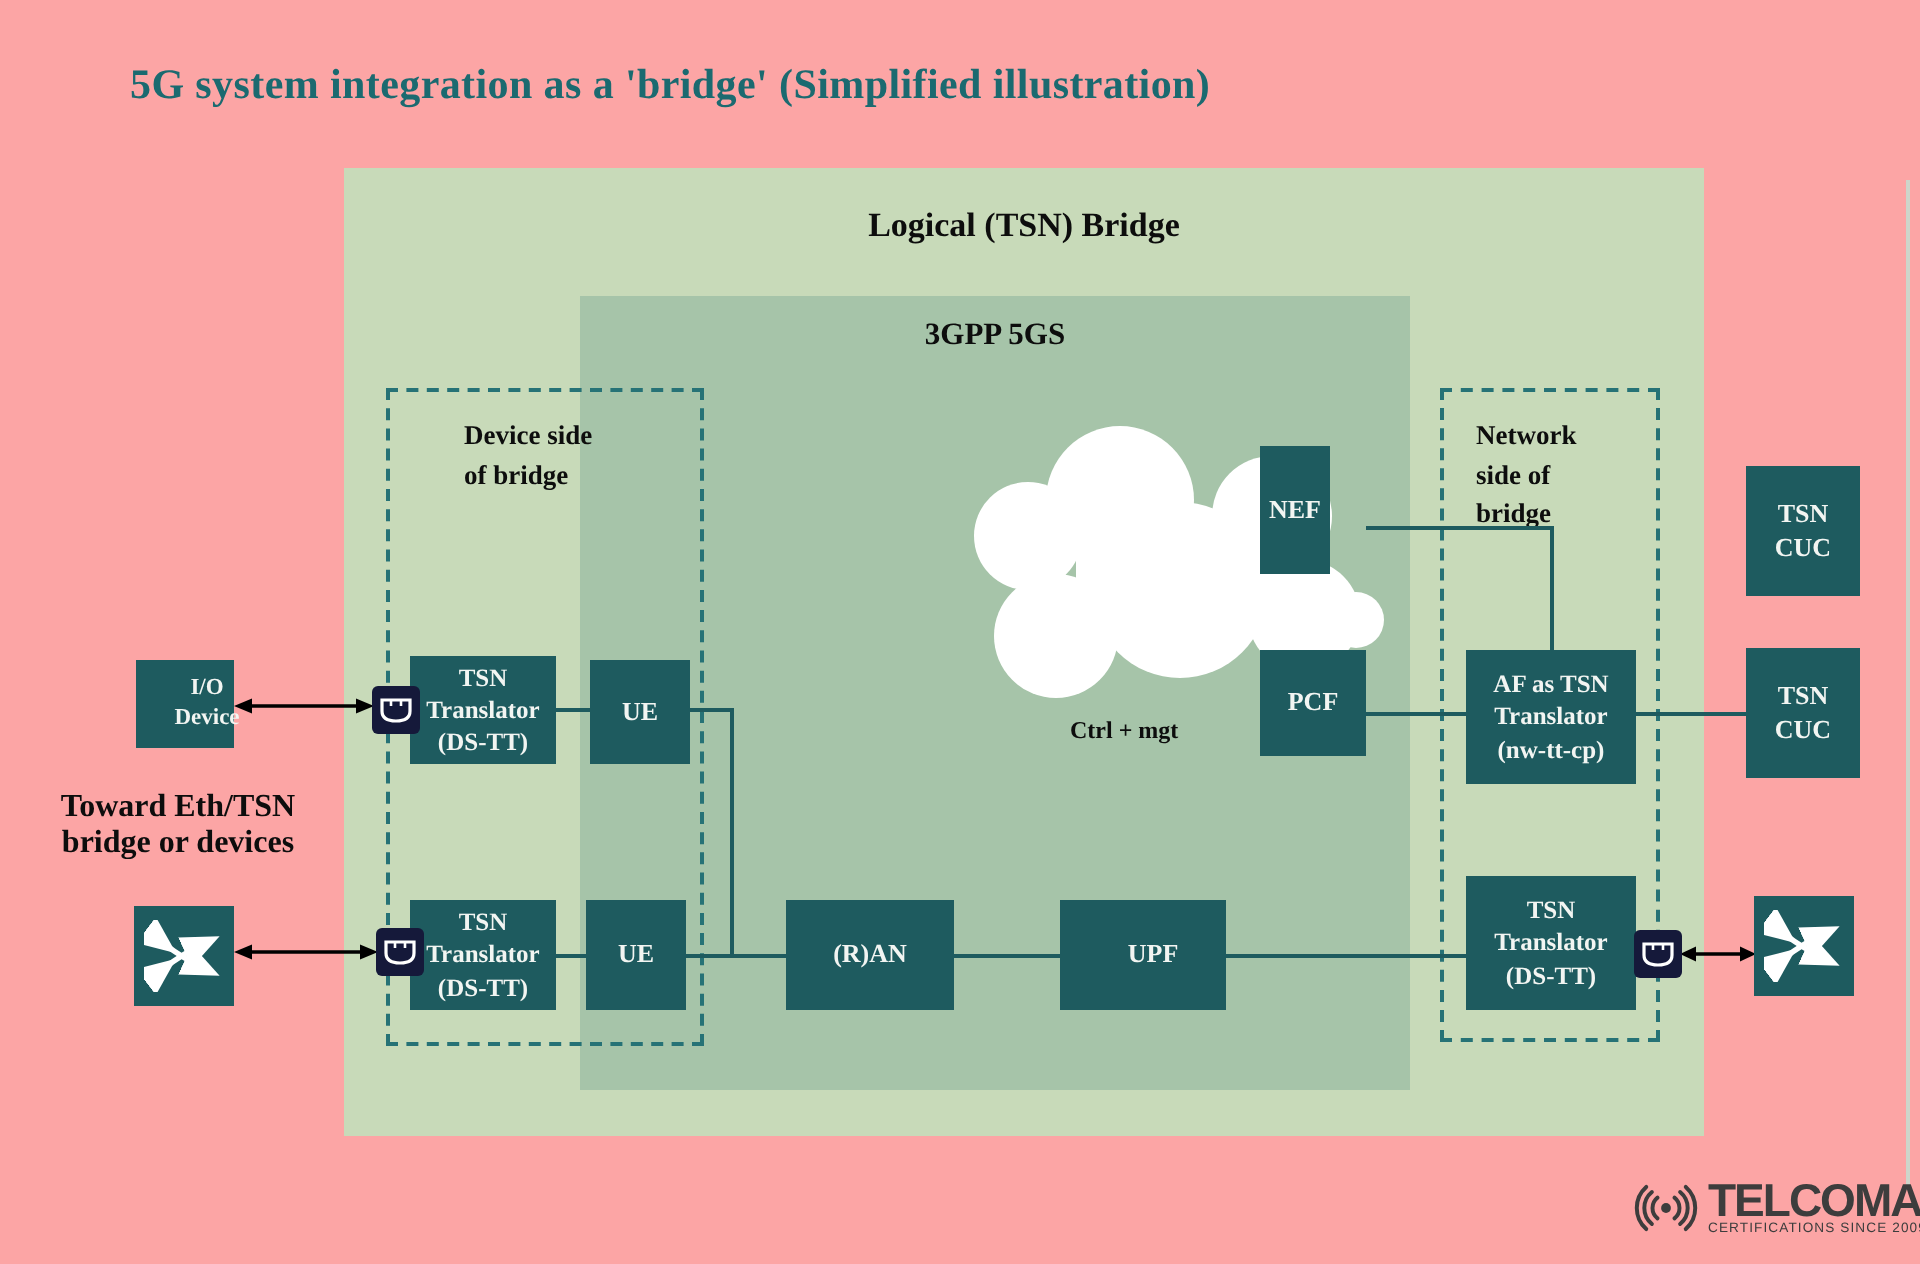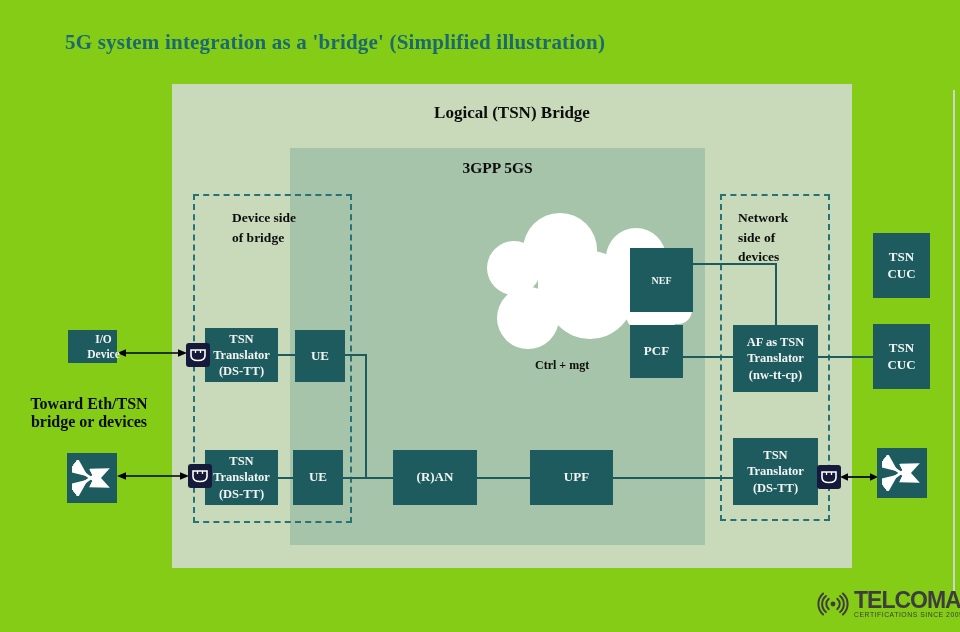--- a/index.html
+++ b/index.html
@@ -1,17 +1,17 @@
 <!DOCTYPE html>
 <html><head>
 <meta charset="utf-8">
 <style>
   html,body{margin:0;padding:0;background:#fff;}
   .stage{
-    position:relative;width:960px;height:632px;background:#84cc16;overflow:hidden;
+    position:relative;width:960px;height:632px;background:#fca5a5;overflow:hidden;
     font-family:"Liberation Serif","DejaVu Serif",serif;
   }
   .abs{position:absolute;}
   .page-title{
     font-size:21px;font-weight:bold;color:#1b6a70;letter-spacing:.2px;white-space:nowrap;
   }
   .outer-rect{background:#c8dab9;}
   .inner-rect{background:#a6c4a9;}
   .zone-label{font-size:17px;font-weight:bold;color:#0d0d0d;text-align:center;font-family:Liberation Serif, serif;}
   .sys-label{font-size:15.5px;font-weight:bold;color:#0d0d0d;text-align:center;}
@@ -55,21 +55,21 @@
       <circle cx="200" cy="98" r="14"></circle>
       <rect x="60" y="45" width="110" height="60"></rect>
     </g>
   </svg>
   <div class="abs free-label" style="left:535px;top:358px;font-size:12px;">Ctrl + mgt</div>
 
   <div class="abs dashed-box" style="left:193px;top:194px;width:155px;height:325px;"></div>
   <div class="abs side-label" style="left:232px;top:208px;width:66px;">Device side of bridge</div>
 
   <div class="abs dashed-box" style="left:720px;top:194px;width:106px;height:323px;"></div>
-  <div class="abs side-label" style="left:738px;top:208px;width:72px;">Network side of devices</div>
+  <div class="abs side-label" style="left:738px;top:208px;width:72px;">Network side of bridge</div>
 
   <div class="abs conn" style="left:278px;top:354px;width:17px;height:2px;"></div>
   <div class="abs conn" style="left:345px;top:354px;width:22px;height:2px;"></div>
   <div class="abs conn" style="left:365px;top:354px;width:2px;height:125px;"></div>
   <div class="abs conn" style="left:278px;top:477px;width:15px;height:2px;"></div>
   <div class="abs conn" style="left:343px;top:477px;width:50px;height:2px;"></div>
   <div class="abs conn" style="left:477px;top:477px;width:53px;height:2px;"></div>
   <div class="abs conn" style="left:613px;top:477px;width:120px;height:2px;"></div>
   <div class="abs conn" style="left:683px;top:263px;width:94px;height:2px;"></div>
   <div class="abs conn" style="left:775px;top:263px;width:2px;height:62px;"></div>
@@ -85,24 +85,24 @@
     <line x1="7" y1="6" x2="65" y2="6" stroke="#000" stroke-width="1.7"></line>
     <polygon points="0,6 9,2.2 9,9.8" fill="#000"></polygon>
     <polygon points="72,6 63,2.2 63,9.8" fill="#000"></polygon>
   </svg>
   <svg class="abs" style="left:840px;top:471px;" width="38" height="12" viewBox="0 0 38 12">
     <line x1="6" y1="6" x2="32" y2="6" stroke="#000" stroke-width="1.7"></line>
     <polygon points="0,6 8,2.2 8,9.8" fill="#000"></polygon>
     <polygon points="38,6 30,2.2 30,9.8" fill="#000"></polygon>
   </svg>
 
-  <div class="abs node" style="left:68px;top:330px;width:49px;height:33px;font-size:11.5px;padding-left:24px;">I/O Device</div>
+  <div class="abs node" style="left:68px;top:330px;width:49px;height:44px;font-size:11.5px;padding-left:24px;">I/O Device</div>
   <div class="abs node" style="left:205px;top:328px;width:73px;height:54px;">TSN Translator (DS-TT)</div>
   <div class="abs node" style="left:295px;top:330px;width:50px;height:52px;font-size:13px;">UE</div>
-  <div class="abs node" style="left:630px;top:248px;width:63px;height:64px;font-size:10px;">NEF</div>
+  <div class="abs node" style="left:630px;top:223px;width:35px;height:64px;font-size:13px;">NEF</div>
   <div class="abs node" style="left:630px;top:325px;width:53px;height:53px;font-size:13px;">PCF</div>
   <div class="abs node" style="left:733px;top:325px;width:85px;height:67px;">AF as TSN Translator (nw-tt-cp)</div>
   <div class="abs node" style="left:873px;top:233px;width:57px;height:65px;font-size:13px;">TSN CUC</div>
   <div class="abs node" style="left:873px;top:324px;width:57px;height:65px;font-size:13px;">TSN CUC</div>
   <div class="abs node" style="left:205px;top:450px;width:73px;height:55px;">TSN Translator (DS-TT)</div>
   <div class="abs node" style="left:293px;top:450px;width:50px;height:55px;font-size:13px;">UE</div>
   <div class="abs node" style="left:393px;top:450px;width:84px;height:55px;font-size:13px;">(R)AN</div>
   <div class="abs node" style="left:530px;top:450px;width:83px;height:55px;font-size:13px;padding-left:12px;">UPF</div>
   <div class="abs node" style="left:733px;top:438px;width:85px;height:67px;">TSN Translator (DS-TT)</div>
 

